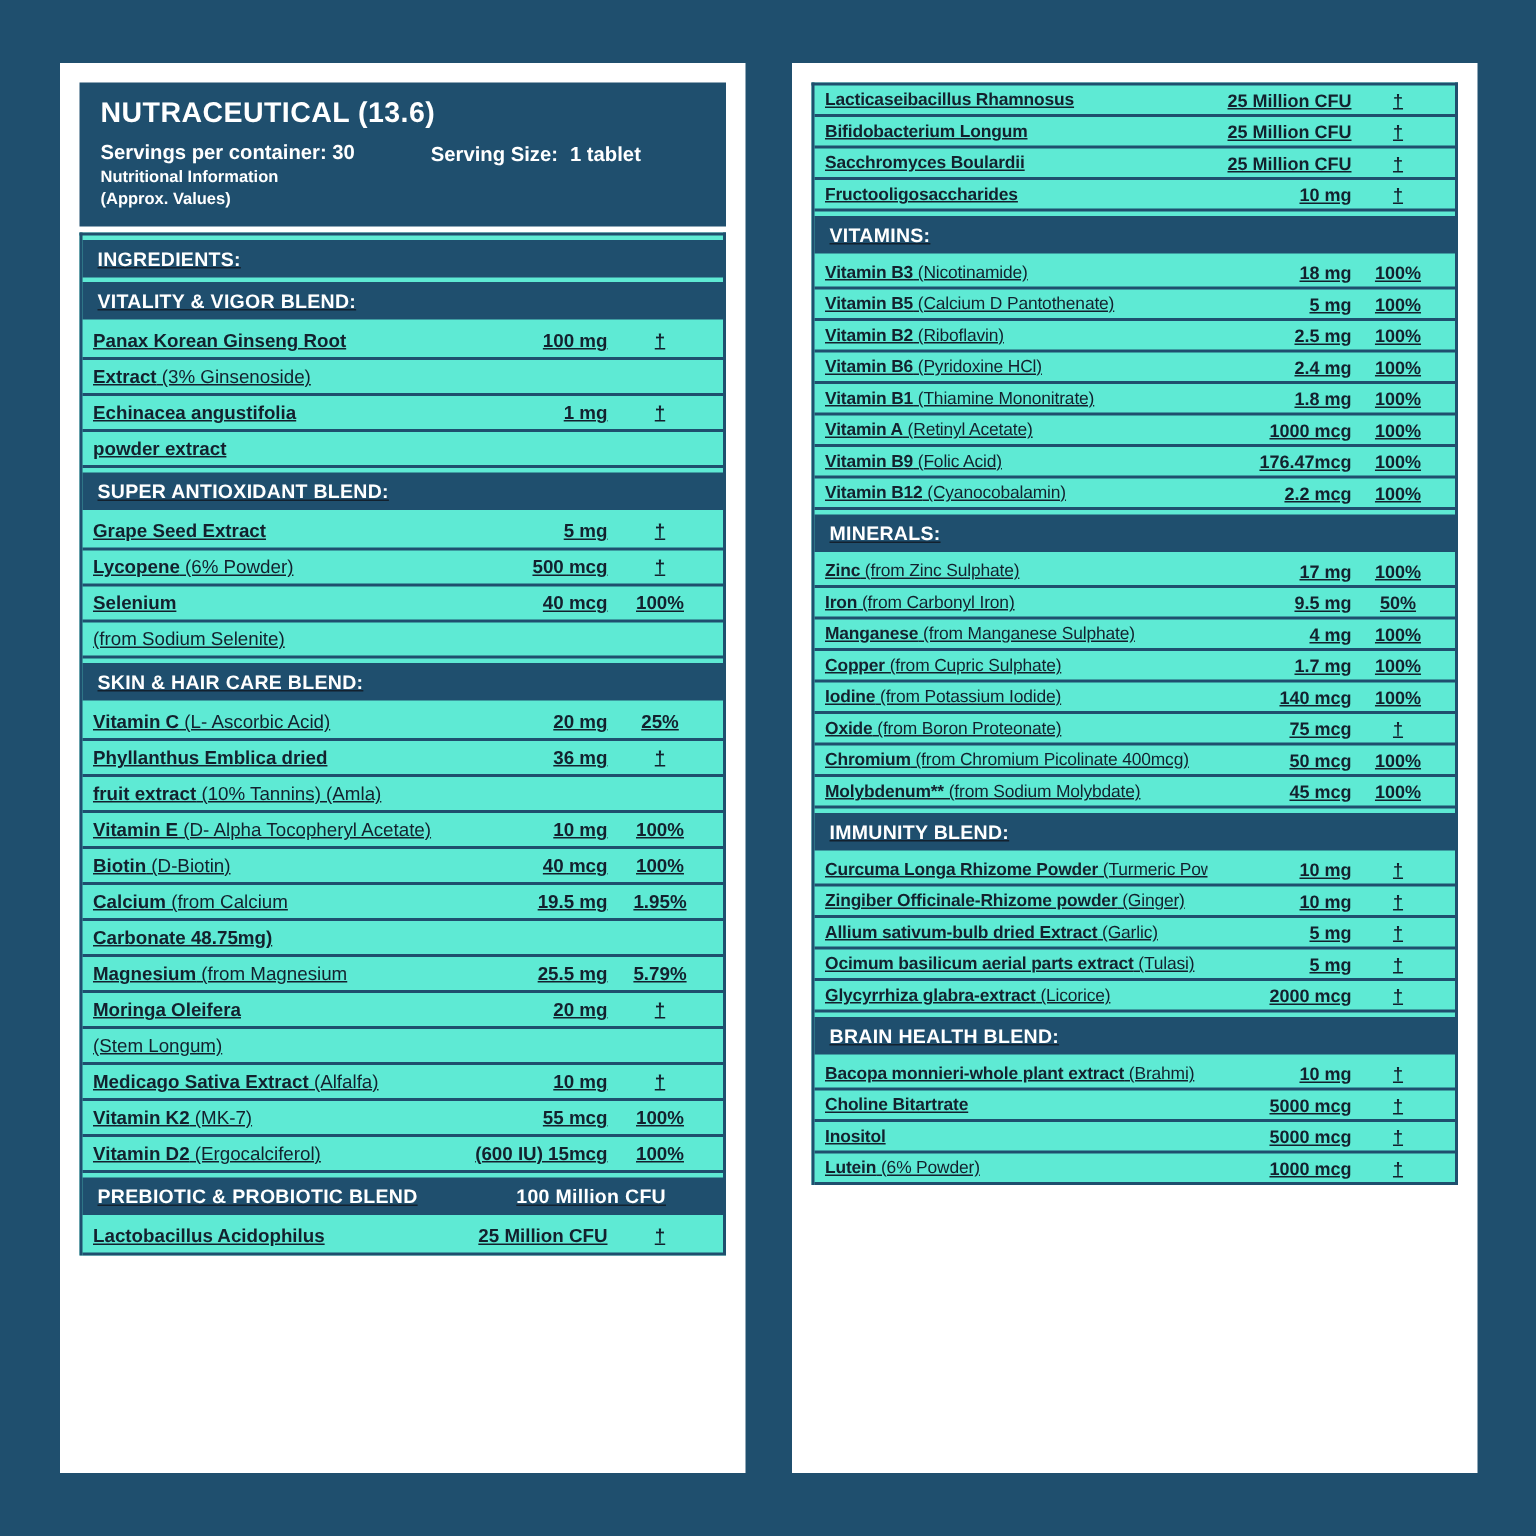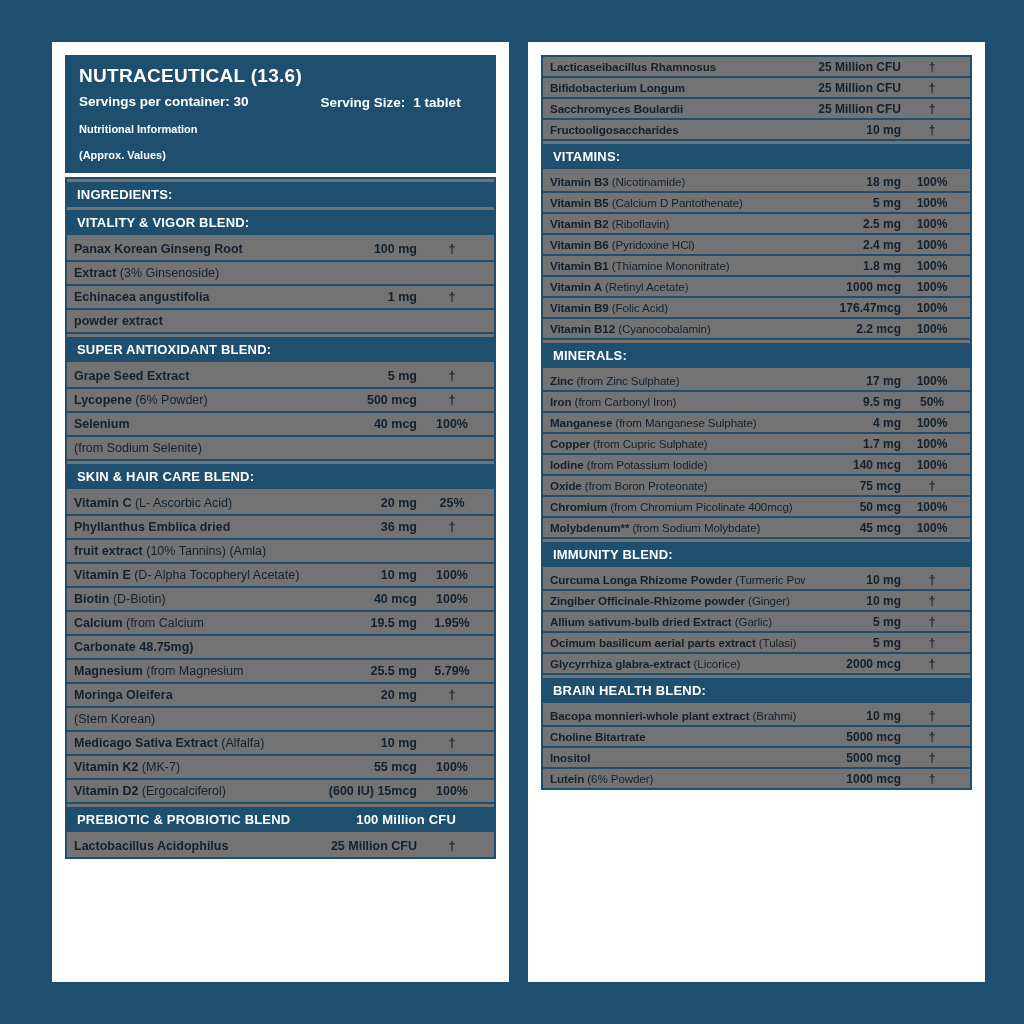--- a/index.html
+++ b/index.html
@@ -9,45 +9,46 @@
     font-family: "Liberation Sans", sans-serif;
     position: relative;
     color: var(--text, #13212e);
   }
   .page { position:absolute; inset:0; }
   .panel {
     position:absolute; top:42px; width:457px; height:940px;
     background: var(--panel, #ffffff);
     padding:13px;
   }
-  .panel-left { left:52px; }
+  .panel-left { left:40px; }
   .panel-right { left:528px; }
 
   
   .top-header {
     background: var(--bar, #1F4F6E);
     color:#fff;
     padding:10px 14px 12px 14px;
     margin-bottom:4px;
   }
   .th-title { font-size:19px; font-weight:800; letter-spacing:0.3px; margin-bottom:7px; }
   .th-grid { display:flex; gap:10px; }
-  .th-left { flex:1.15; display:flex; flex-direction:column; gap:14px; }
+  .th-left { flex:1.15; display:flex; flex-direction:column; gap:3px; }
   .th-servings { font-weight:700; font-size:13.5px; }
   .th-info { font-weight:700; font-size:11px; }
-  .th-right { flex:1; display:flex; flex-direction:column; gap:12px; padding-top:1px; }
+  .th-right { flex:1; display:flex; flex-direction:row; gap:12px; padding-top:1px; }
   .th-serving-size { font-weight:700; font-size:13.5px; display:flex; gap:8px; justify-content:center; }
   .th-bottom { display:flex; align-items:center; justify-content:space-between; font-weight:700; font-size:13.5px; }
   .pre { white-space:pre-line; text-align:center; line-height:1.3; }
 
   
   .table {
     border:2px solid var(--border, #1F4F6E);
     border-bottom:0;
-    background:#737373;
+    background:#5eead4;
+    text-decoration:underline;
   }
   .section-header {
     background: var(--bar, #1F4F6E);
     color:#fff;
     font-weight:700;
     font-size:13px;
     letter-spacing:0.2px;
     padding:5px 10px;
     margin:3px 0;
     display:flex;
@@ -185,21 +186,21 @@
           <div class="cell name"><span class="b">Magnesium</span><span class="n"> (from Magnesium</span></div>
           <div class="cell amount">25.5 mg</div>
           <div class="cell rda">5.79%</div>
         </div>
         <div class="row">
           <div class="cell name"><span class="b">Moringa Oleifera</span><span class="n"></span></div>
           <div class="cell amount">20 mg</div>
           <div class="cell rda">†</div>
         </div>
         <div class="row">
-          <div class="cell name"><span class="b"></span><span class="n"> (Stem Korean)</span></div>
+          <div class="cell name"><span class="b"></span><span class="n"> (Stem Longum)</span></div>
           <div class="cell amount"></div>
           <div class="cell rda"></div>
         </div>
         <div class="row">
           <div class="cell name"><span class="b">Medicago Sativa Extract</span><span class="n"> (Alfalfa)</span></div>
           <div class="cell amount">10 mg</div>
           <div class="cell rda">†</div>
         </div>
         <div class="row">
           <div class="cell name"><span class="b">Vitamin K2</span><span class="n"> (MK-7)</span></div>

